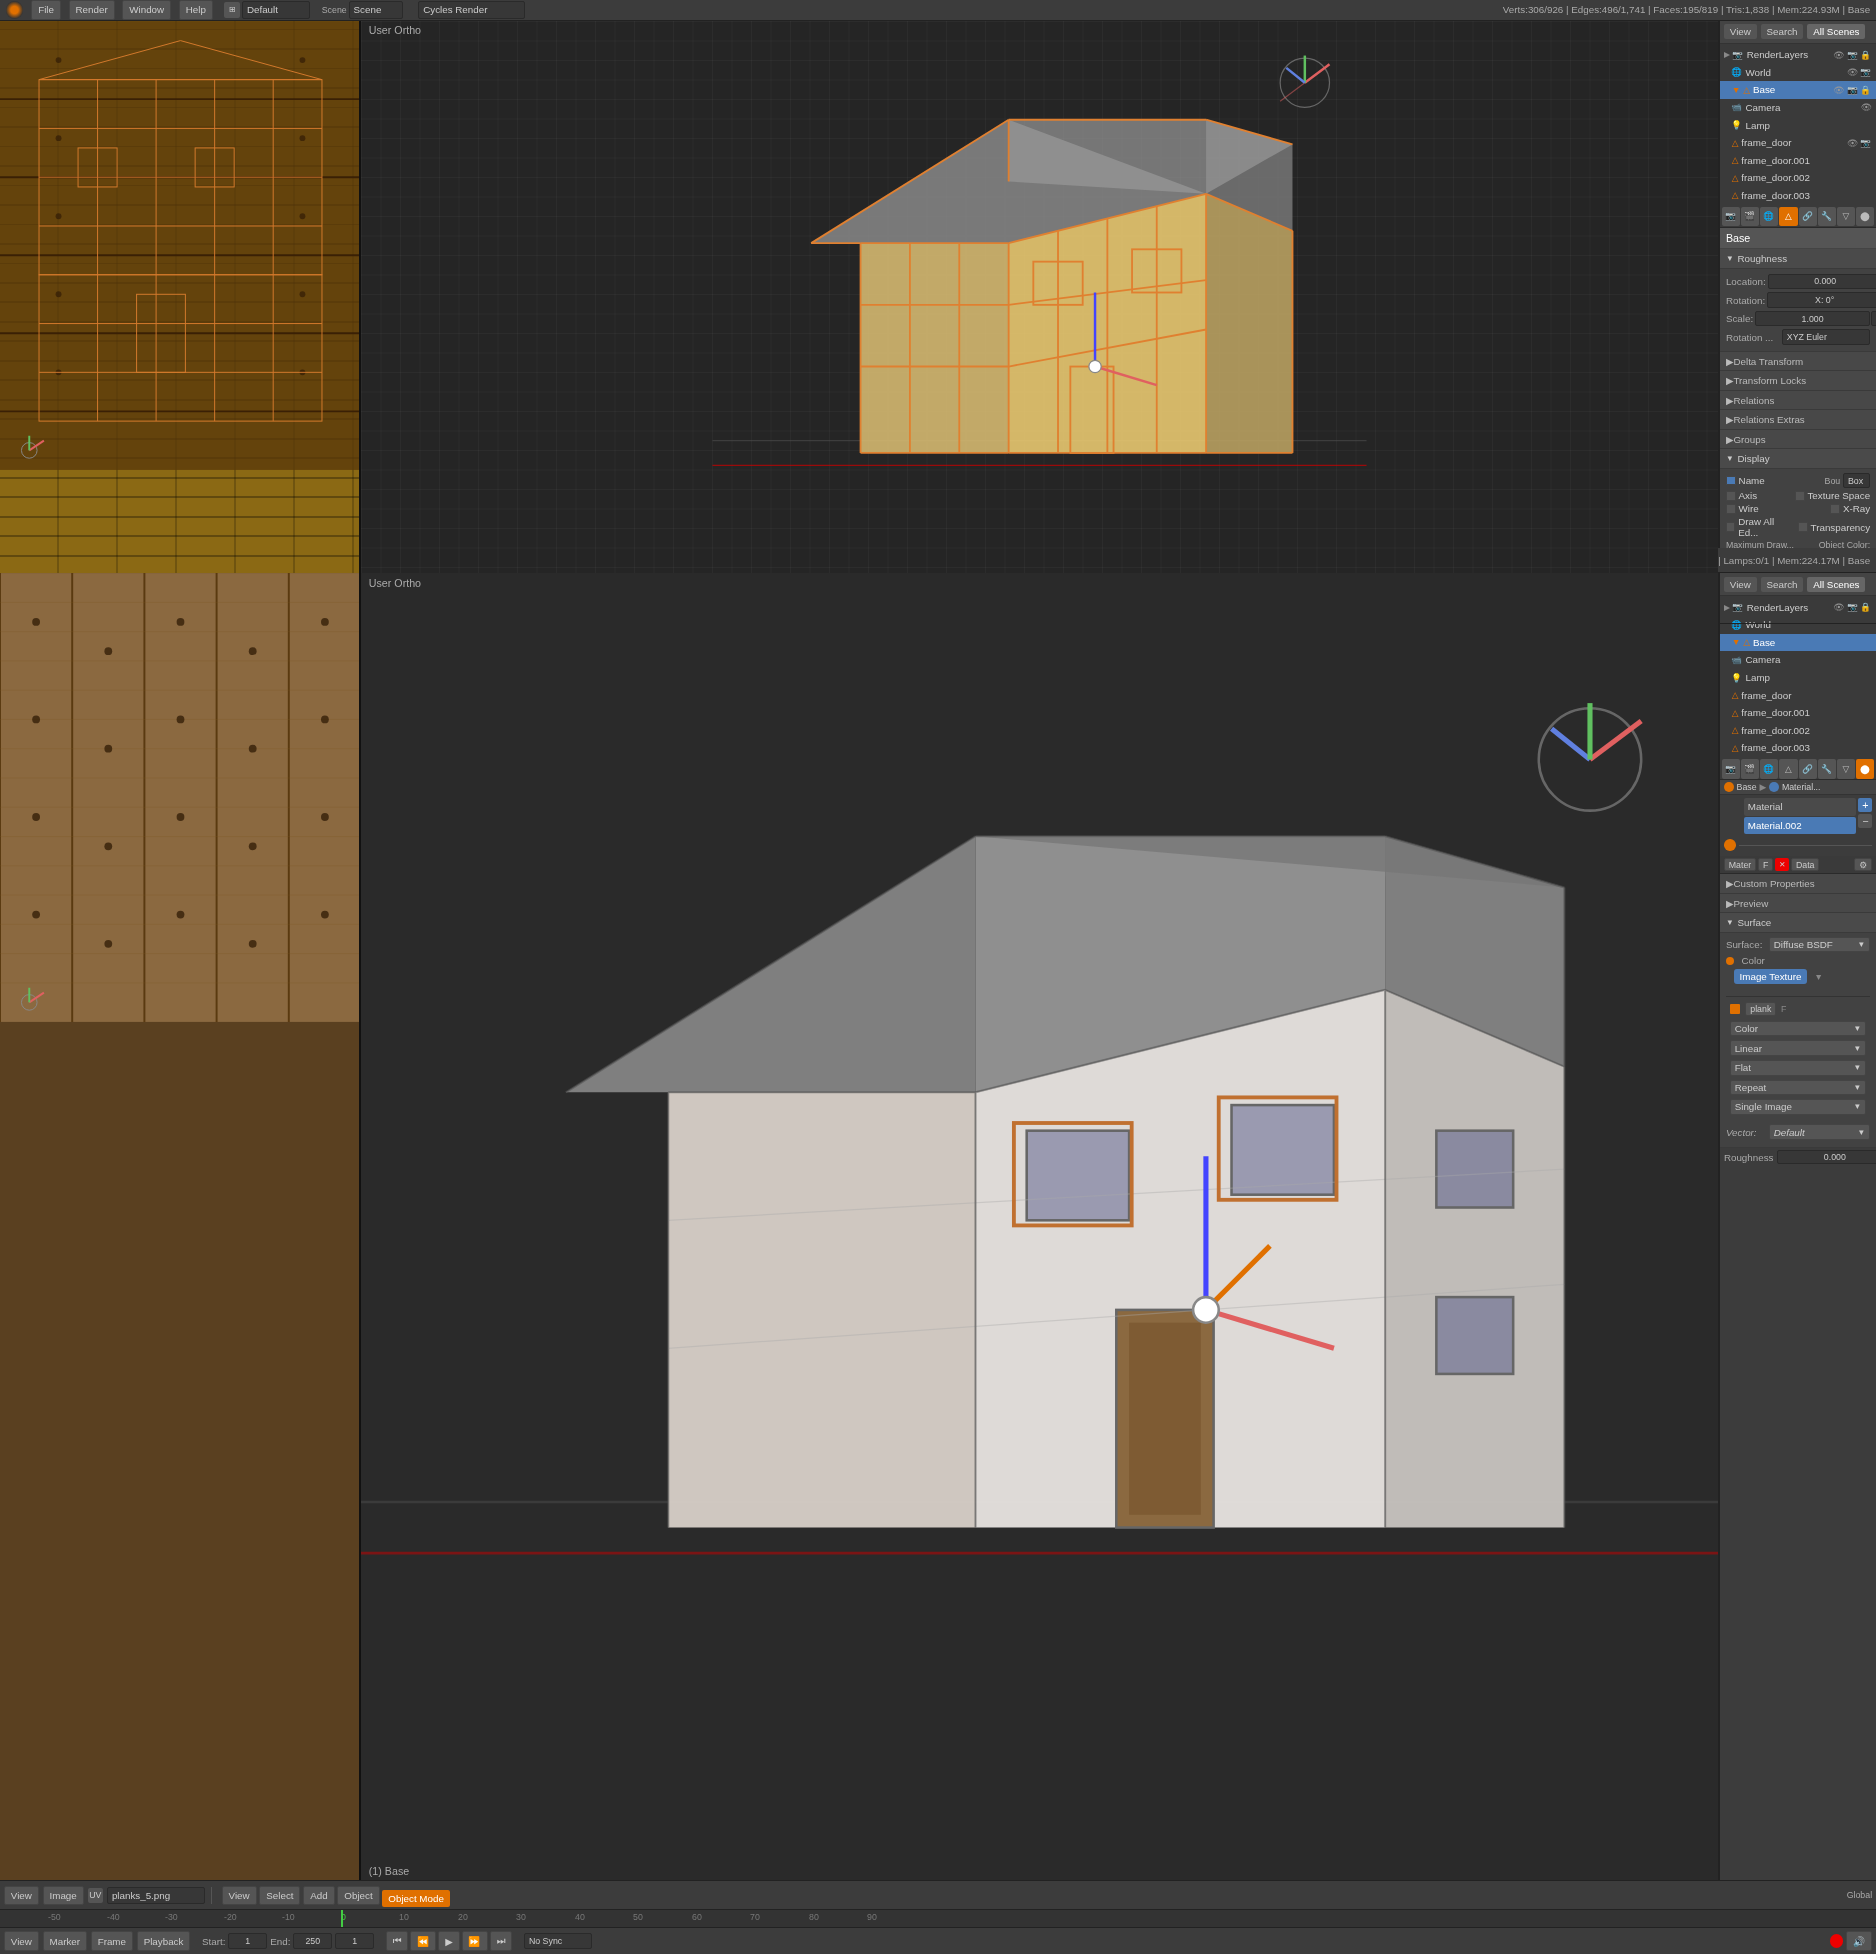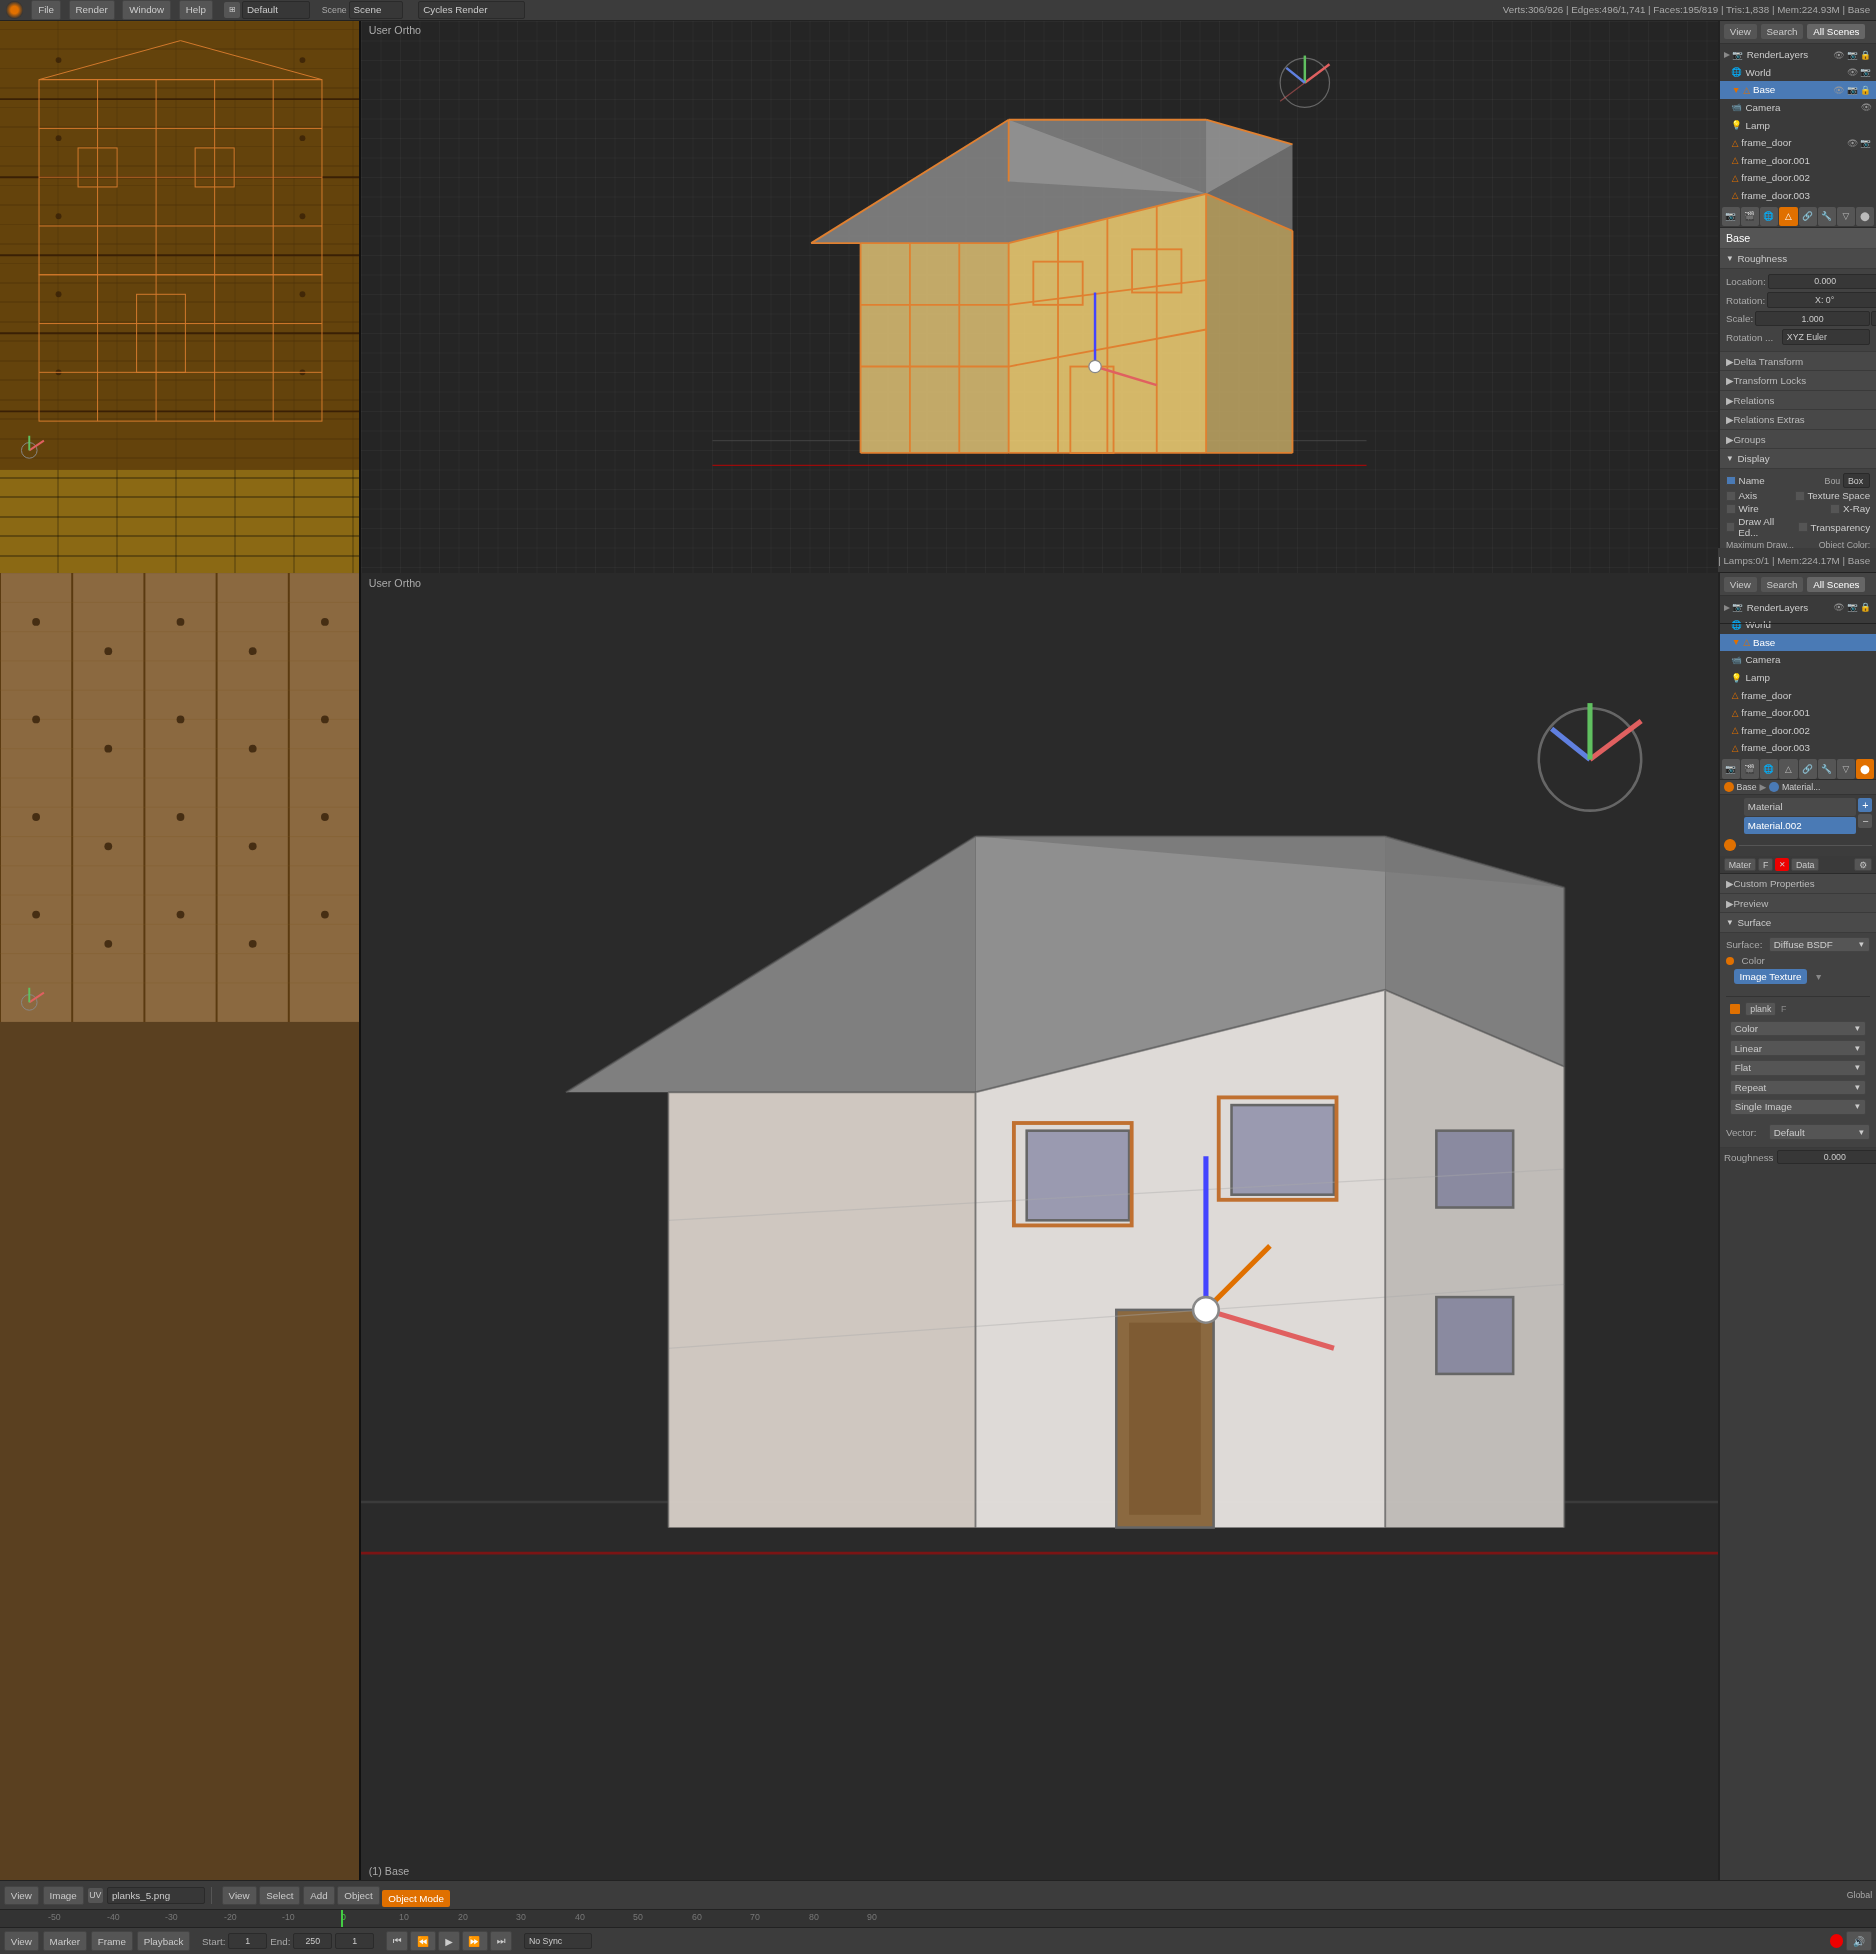--- a/index.html
+++ b/index.html
@@ -1390,21 +1390,21 @@
             </div>
           </div>
           <div class="texture-row">
             <div class="surface-field" style="width:100%;">
               <span>Single Image</span>
               <span style="font-size:7.8px;">▼</span>
             </div>
           </div>
         </div>
 
-        <div class="surface-row" style="margin-top:3.9px;">
+        <div class="surface-row" style="margin-top:3.9px;font-style:italic;">
           <span class="surface-label">Vector:</span>
           <div class="surface-field">
             <span>Default</span>
             <span style="font-size:7.8px;">▼</span>
           </div>
         </div>
       </div>
 
       <div class="roughness-field">
         <span class="roughness-label">Roughness</span>

